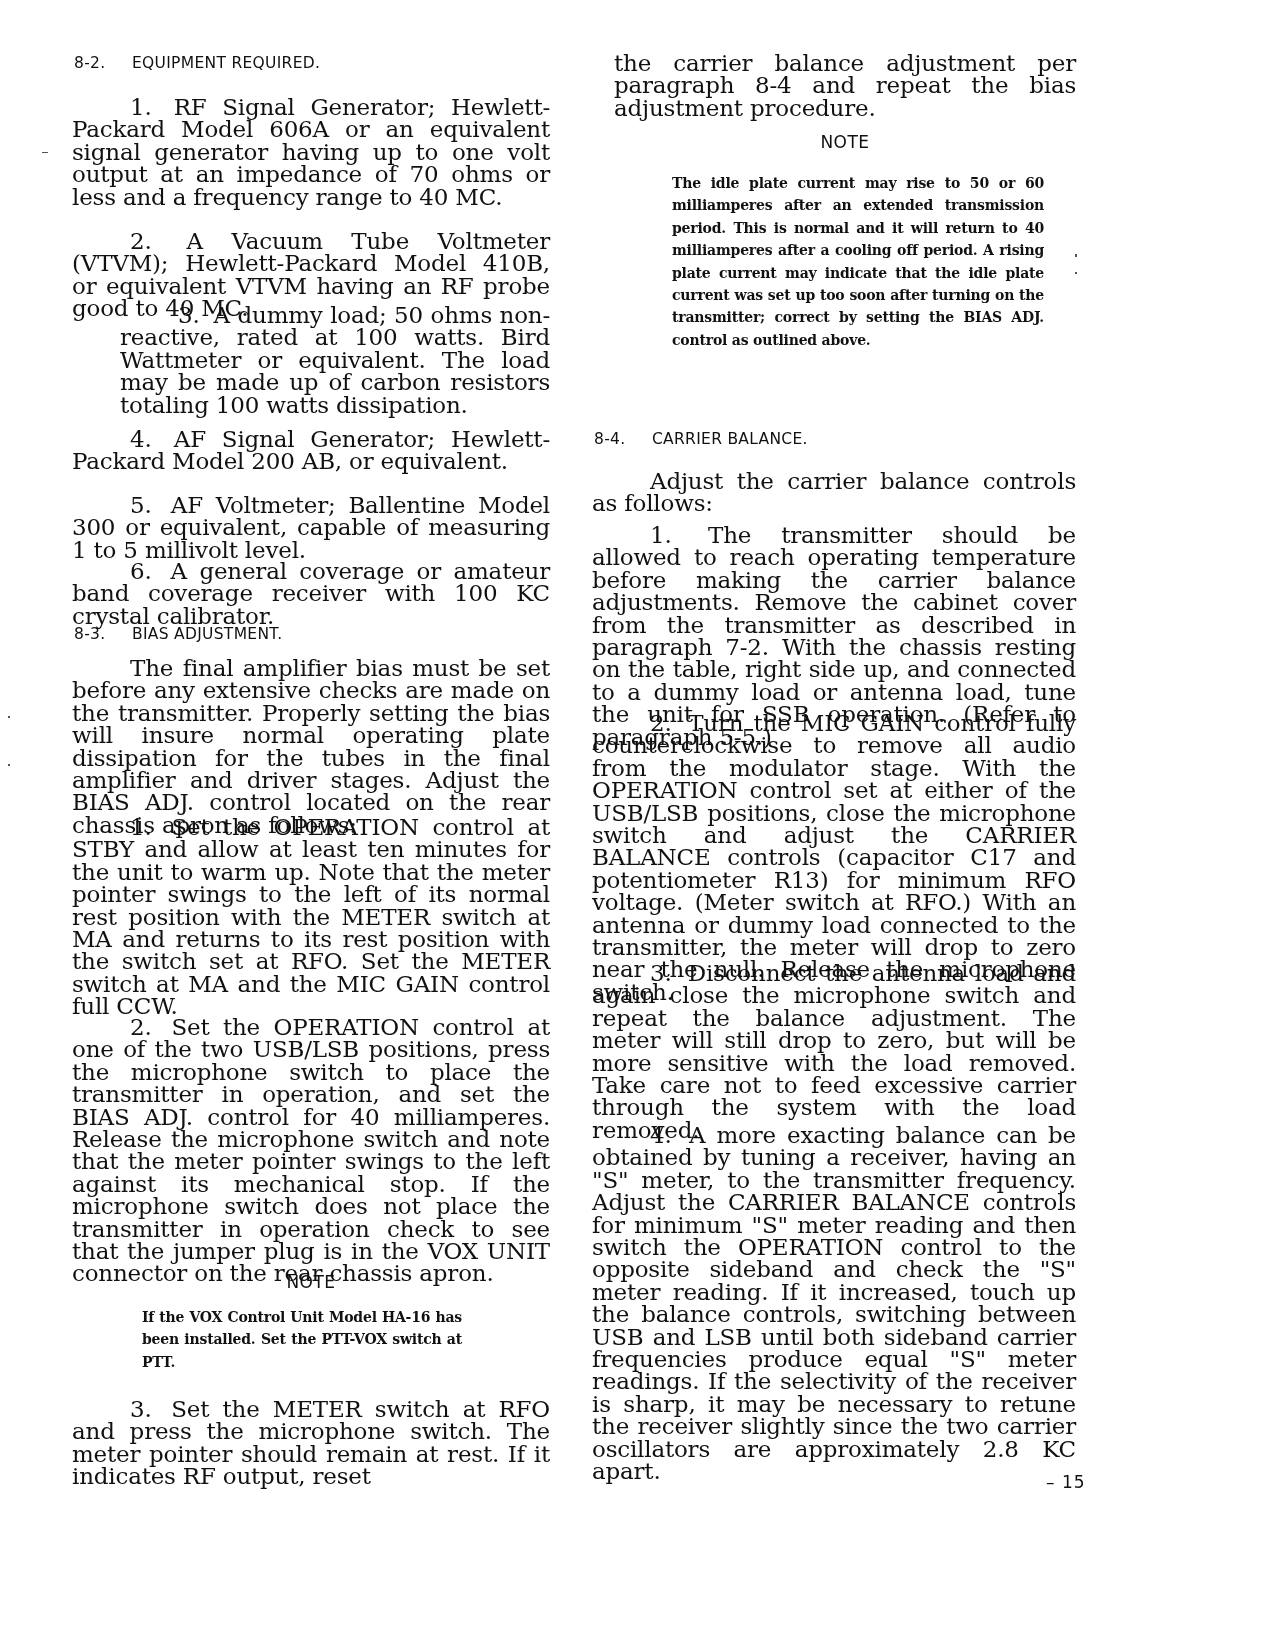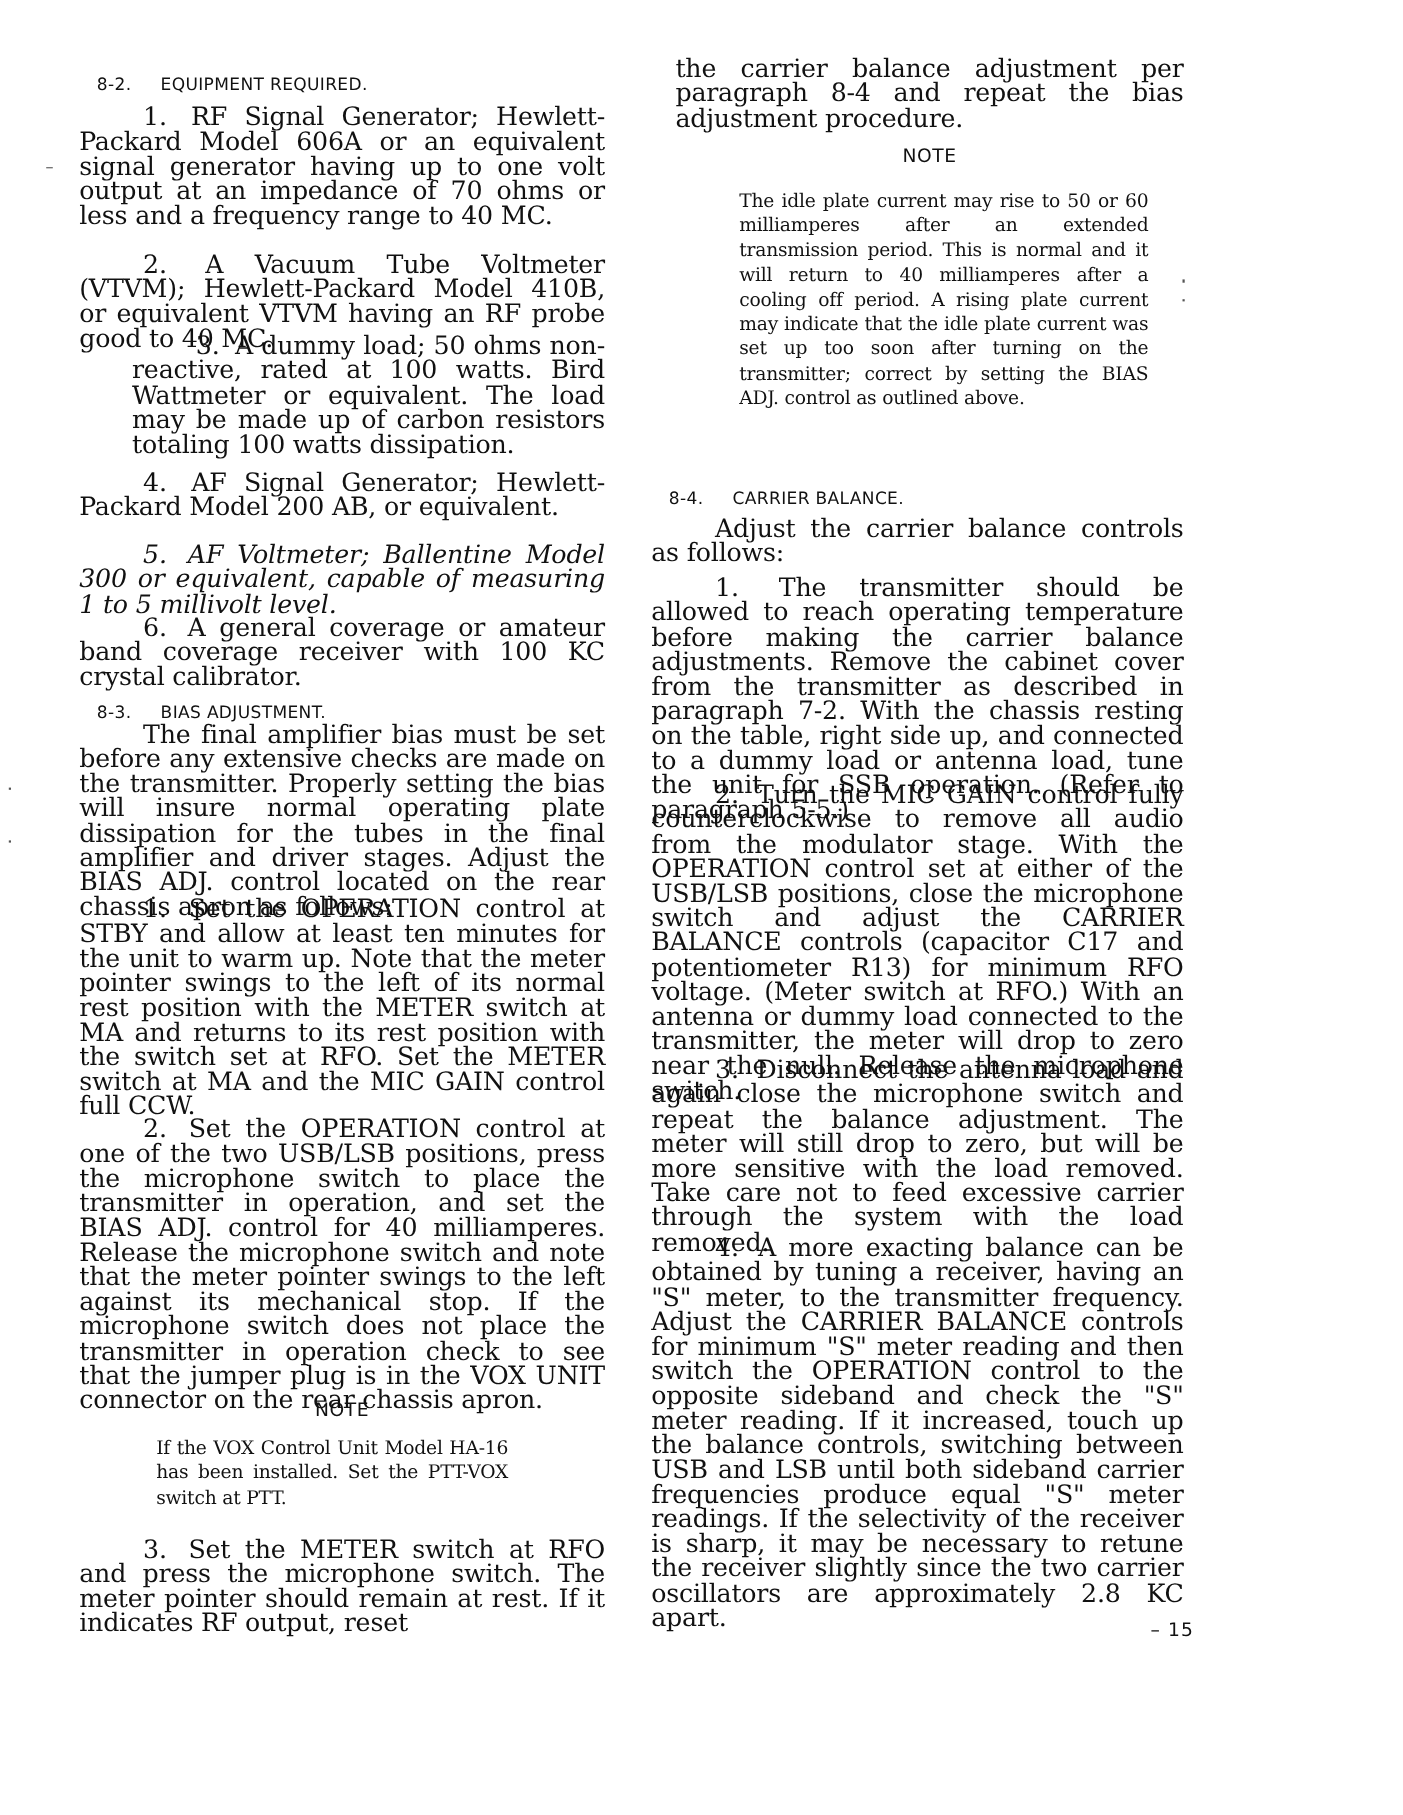--- a/index.html
+++ b/index.html
@@ -15,32 +15,33 @@
       position: absolute; left: 0; right: 0;
       font-size: 23px; line-height: 22.4px;
       text-align: justify; margin: 0;
       letter-spacing: -0.2px;
     }
     .p .num { display: inline-block; padding-left: 58px; width: 28px; }
     .indent { text-indent: 58px; }
     .heading {
       position: absolute; left: 0;
       font-family: "DejaVu Sans", "Liberation Sans", sans-serif;
-      font-size: 15.5px; letter-spacing: 0.3px; margin: 16px;
+      font-size: 15.5px; letter-spacing: 0.3px; margin: 2px;
     }
     .heading .hnum { display: inline-block; width: 58px; }
     .note-title {
       position: absolute; left: 0; right: 0; text-align: center;
       font-family: "DejaVu Sans", "Liberation Sans", sans-serif;
       font-size: 17px; letter-spacing: 0.5px; margin: 0;
     }
     .note-body {
       position: absolute;
-      font-size: 17px; line-height: 22.4px; text-align: justify; margin: 0;
+      font-size: 14px; line-height: 22.4px; text-align: justify; margin: 0;
       letter-spacing: -0.2px;
+      font-weight: bold;
     }
     .page-num {
       position: absolute; left: 1046px; top: 1472px;
       font-family: "DejaVu Sans", "Liberation Sans", sans-serif;
       font-size: 17px; letter-spacing: 1px;
     }
     .speck { position: absolute; background: #555; }
   </style>
 </head>
 <body>
@@ -59,21 +60,21 @@
     <span>A Vacuum Tube Voltmeter (VTVM); Hewlett-Packard Model 410B, or equivalent VTVM having an RF probe good to 40 MC.</span>
   </p>
   <p class="p" style="top:304px;margin-left:48px;">
     <span class="num">3.</span>
     <span>A dummy load; 50 ohms non-reactive, rated at 100 watts. Bird Wattmeter or equivalent. The load may be made up of carbon resistors totaling 100 watts dissipation.</span>
   </p>
   <p class="p" style="top:428px;">
     <span class="num">4.</span>
     <span>AF Signal Generator; Hewlett-Packard Model 200 AB, or equivalent.</span>
   </p>
-  <p class="p" style="top:494px;font-style:italic;">
+  <p class="p" style="top:494px;">
     <span class="num">5.</span>
     <span>AF Voltmeter; Ballentine Model 300 or equivalent, capable of measuring 1 to 5 millivolt level.</span>
   </p>
   <p class="p" style="top:560px;">
     <span class="num">6.</span>
     <span>A general coverage or amateur band coverage receiver with 100 KC crystal calibrator.</span>
   </p>
 
   <p class="heading" style="top:623px;">
     <span class="hnum">8-3.</span><span>BIAS ADJUSTMENT.</span>

